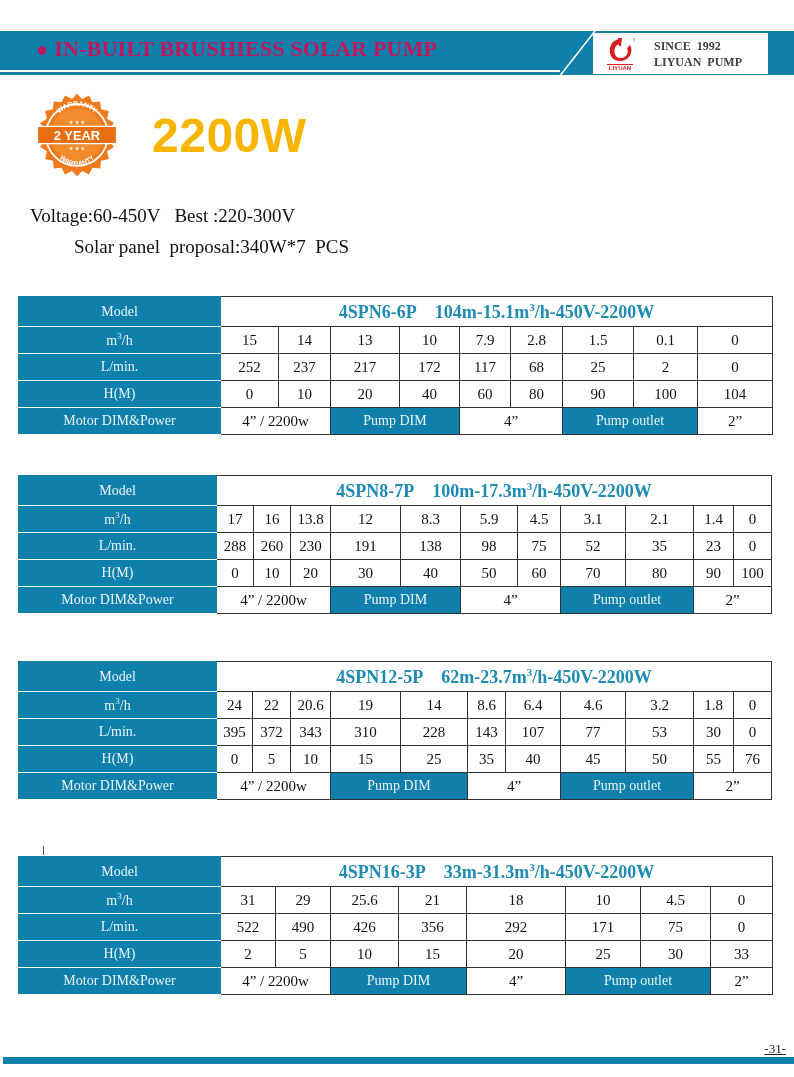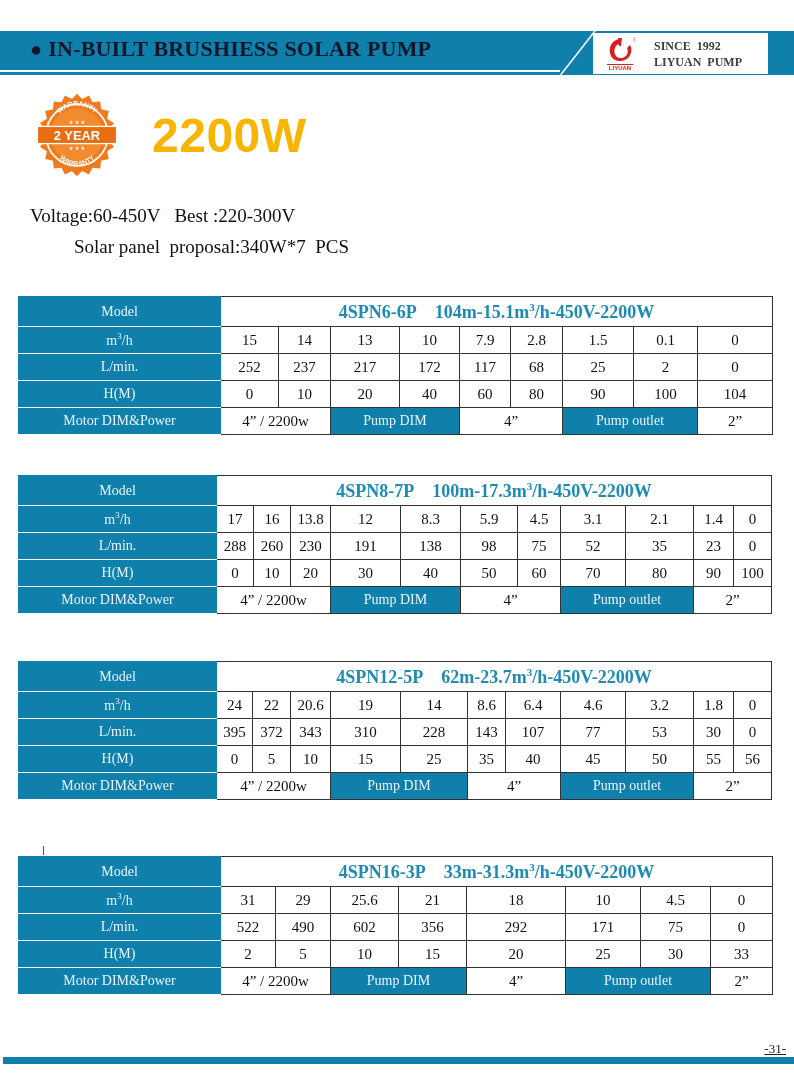--- a/index.html
+++ b/index.html
@@ -10,21 +10,21 @@
     color: #111;
   }
   .banner {
     position: absolute; left: 0; top: 31px; width: 794px; height: 44px;
     background: #0f7fab;
   }
   .banner-underline {
     position: absolute; left: 0; top: 70px; width: 560px; height: 2px; background: #ffffff;
   }
   .banner-title {
-    position: absolute; left: 30px; top: 36px; color: #0f172a;
+    position: absolute; left: 36px; top: 36px; color: #be185d;
     font-size: 22px; font-weight: bold; letter-spacing: 0.2px; white-space: nowrap;
   }
   .banner-title .dot { font-size: 20px; margin-right: 6px; }
   .logo-box {
     position: absolute; left: 593px; top: 33px; width: 175px; height: 41px;
     background: #ffffff;
   }
   .slash {
     position: absolute; left: 558px; top: 31px; width: 2px; height: 46px; background: #ffffff;
     transform: skewX(-38deg); transform-origin: bottom left;
@@ -302,21 +302,21 @@
     <td>0</td>
     <td>5</td>
     <td>10</td>
     <td>15</td>
     <td>25</td>
     <td>35</td>
     <td>40</td>
     <td>45</td>
     <td>50</td>
     <td>55</td>
-    <td>56</td>
+    <td>76</td>
   </tr>
   <tr>
     <td class="lbl">Motor DIM&amp;Power</td>
     <td colspan="3">4”  /   2200w</td>
     <td class="blue" colspan="2">Pump DIM</td>
     <td colspan="2">4”</td>
     <td class="blue" colspan="2">Pump outlet</td>
     <td colspan="2">2”</td>
   </tr>
 </tbody>
@@ -349,21 +349,21 @@
     <td>21</td>
     <td>18</td>
     <td>10</td>
     <td>4.5</td>
     <td>0</td>
   </tr>
   <tr>
     <td class="lbl">L/min.</td>
     <td>522</td>
     <td>490</td>
-    <td>602</td>
+    <td>426</td>
     <td>356</td>
     <td>292</td>
     <td>171</td>
     <td>75</td>
     <td>0</td>
   </tr>
   <tr>
     <td class="lbl">H(M)</td>
     <td>2</td>
     <td>5</td>

